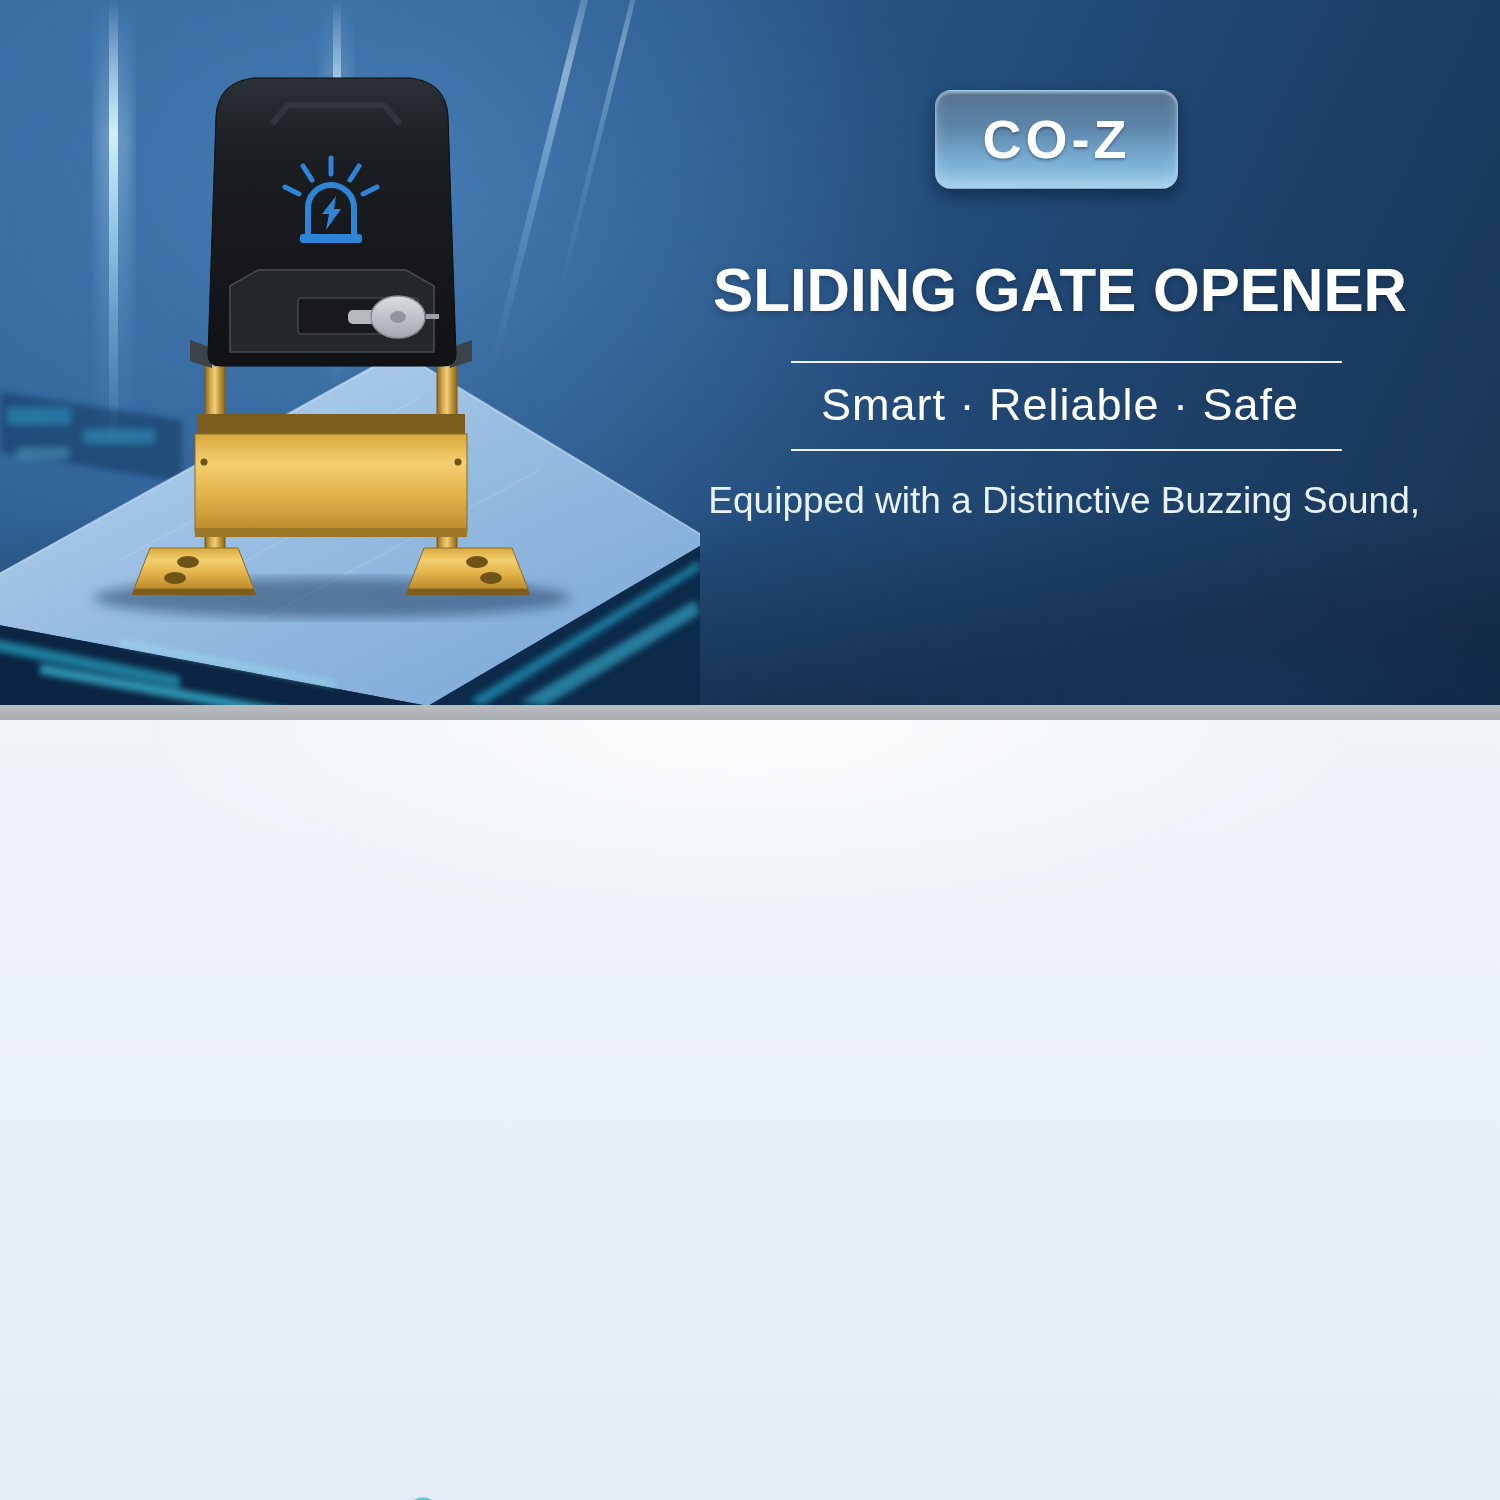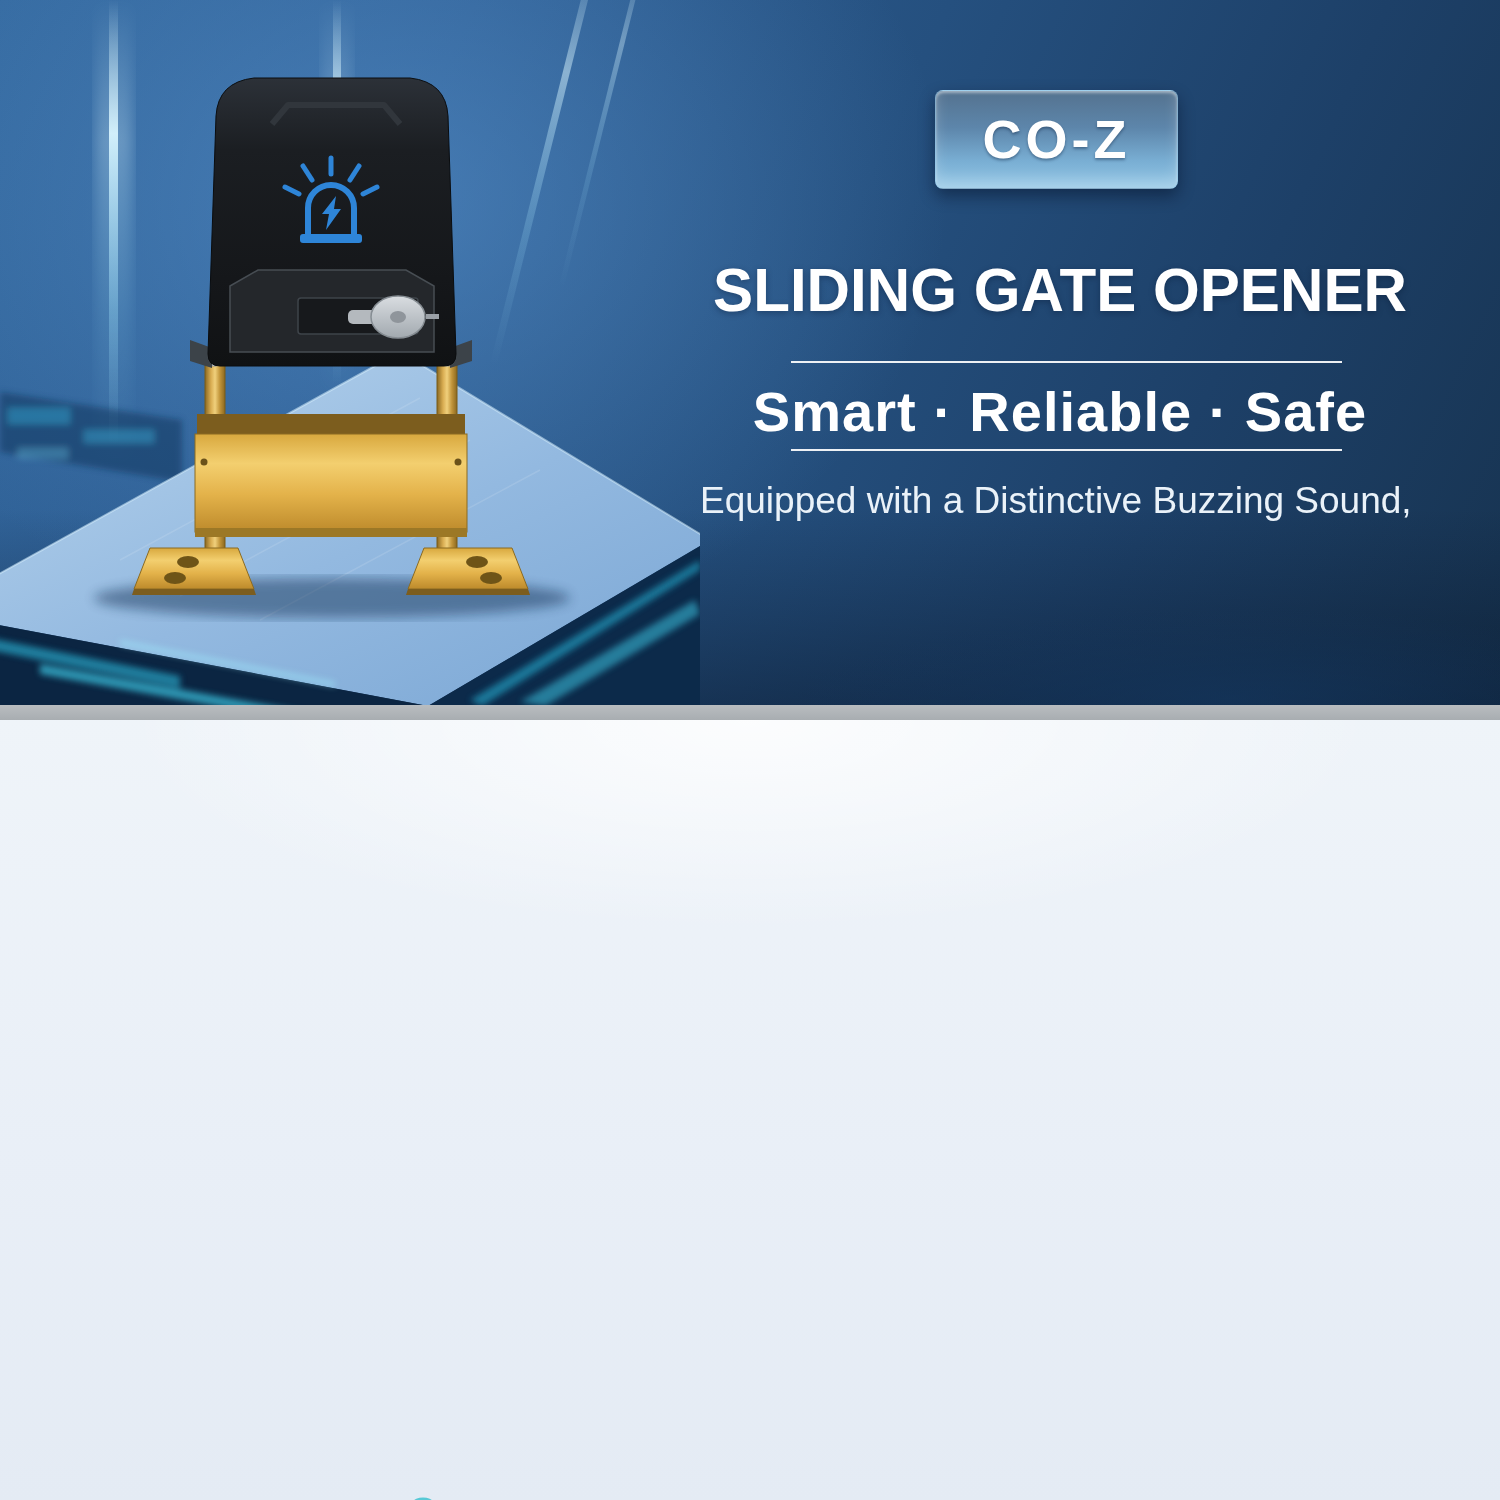--- a/index.html
+++ b/index.html
@@ -10,36 +10,36 @@
   .hero { position:absolute; left:0; top:0; width:1500px; height:706px;
     background:
       radial-gradient(ellipse 620px 130px at 82% 99%, rgba(20,55,95,.65), transparent 70%),
       radial-gradient(ellipse 900px 720px at 26% 28%, rgba(95,155,215,.50), transparent 62%),
       linear-gradient(180deg, rgba(0,0,0,0) 72%, rgba(6,18,36,.45) 100%),
       linear-gradient(115deg, #34699f 0%, #2d5d92 26%, #25507f 52%, #1d4068 76%, #173350 100%);
   }
   .hero-product { position:absolute; left:0; top:0; }
 
   .logo-badge { position:absolute; left:935px; top:90px; width:243px; height:99px;
-    border-radius:8px; text-align:center;
+    border-radius:16px; text-align:center;
     background:linear-gradient(180deg,#54728f 0%, #5d86ab 38%, #79aed3 72%, #93c7e6 100%);
     border:1px solid rgba(170,215,242,.55);
     box-shadow: inset 0 2px 3px rgba(255,255,255,.45), inset 0 -8px 14px rgba(255,255,255,.22), 0 7px 16px rgba(0,10,30,.45);
   }
   .logo-text { line-height:97px; font-size:54px; font-weight:700; letter-spacing:4px; color:#ffffff;
     text-shadow:0 2px 3px rgba(10,30,60,.4); }
 
   .hero-title { position:absolute; left:700px; top:254px; width:720px; text-align:center;
     font-size:62px; font-weight:700; letter-spacing:0px; color:#ffffff; white-space:nowrap;
     text-shadow:0 2px 6px rgba(5,20,45,.35); transform:scaleX(.97); transform-origin:center; }
   .rule { position:absolute; left:791px; width:551px; height:0; border-top:2px solid rgba(255,255,255,.92); }
   .rule-top { top:361px; } .rule-bottom { top:449px; }
   .tagline { position:absolute; left:700px; top:379px; width:720px; text-align:center;
-    font-size:56px; font-weight:700; color:#ffffff; letter-spacing:1px; }
-  .desc { position:absolute; left:700px; top:473px; width:720px; text-align:left;
+    font-size:45px; font-weight:400; color:#ffffff; letter-spacing:1px; }
+  .desc { position:absolute; left:700px; top:473px; width:720px; text-align:right;
     font-size:37px; font-weight:400; color:#eaf2f9; line-height:55px; }
 
   
   .divider { position:absolute; left:0; top:705px; width:1500px; height:15px;
     background:linear-gradient(180deg,#b9bdc0,#a8adb1); }
 
   
   .features { position:absolute; left:0; top:720px; width:1500px; height:780px;
     background:
       radial-gradient(ellipse 900px 300px at 50% 0%, rgba(255,255,255,.8), transparent 70%),

